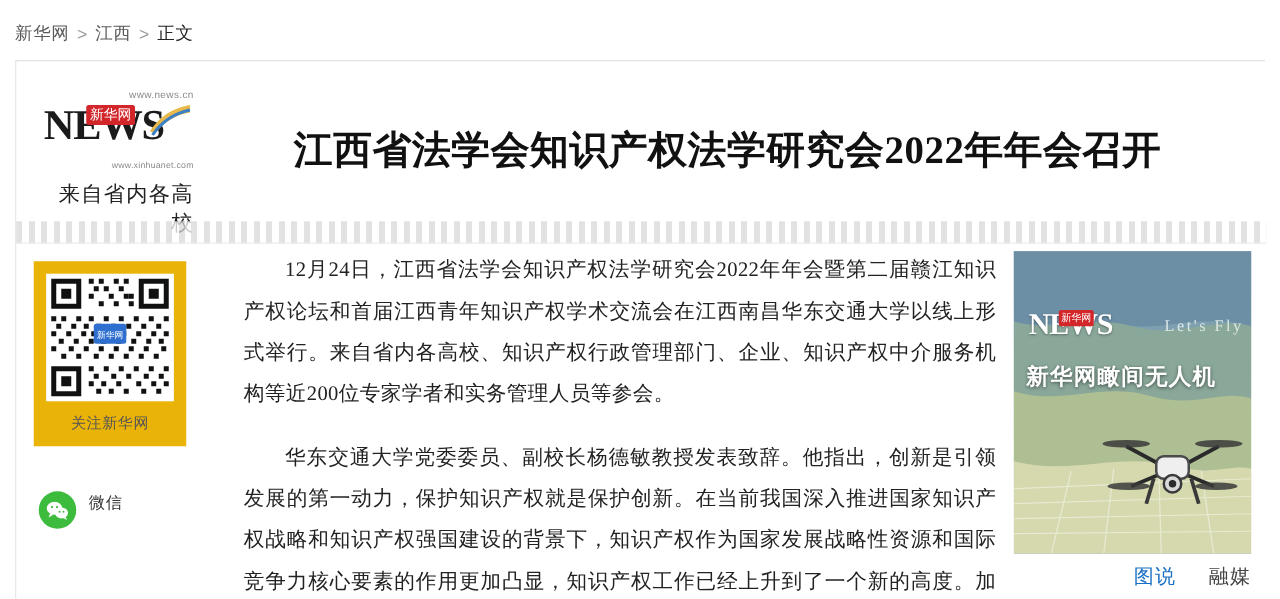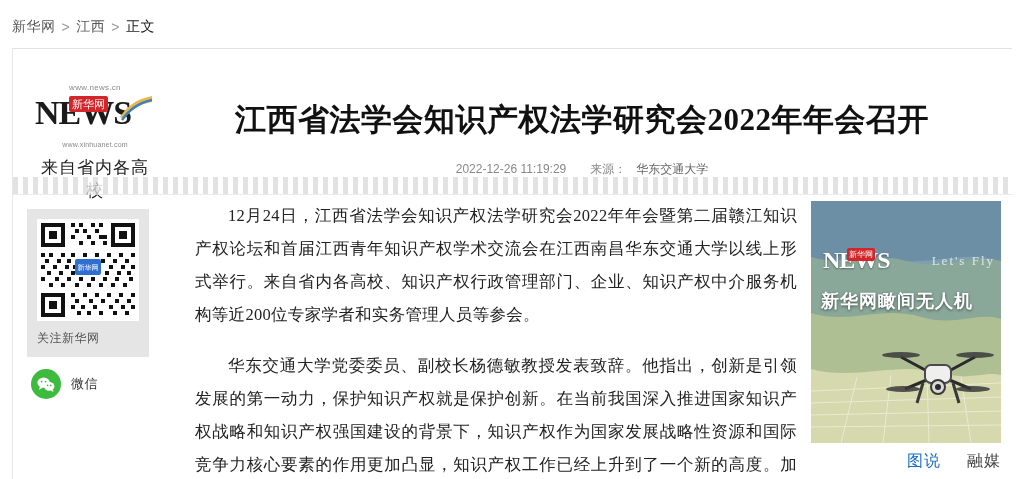--- a/index.html
+++ b/index.html
@@ -43,23 +43,23 @@
     background: #fff;
   }
 
   
   .header {
     position: relative;
     height: 130px;
   }
   .logo-box {
     position: absolute;
-    left: 22px; top: 34px;
+    left: 22px; top: 22px;
     width: 120px; height: 110px;
-    text-align: center;
+    text-align: right;
   }
   .logo-url {
     font-size: 8px;
     color: #8a8a8a;
     letter-spacing: .3px;
     margin-bottom: 1px;
   }
   .logo-main {
     position: relative;
     width: 120px; height: 46px;
@@ -164,41 +164,41 @@
   }
 
   
   .rail {
     width: 158px;
     padding-left: 14px;
     padding-top: 10px;
   }
   .qr-card {
     width: 122px;
-    background: #e5e5e5;
+    background: #eab308;
     padding: 10px 10px 0 10px;
+    text-align: center;
   }
   .qr {
     width: 102px; height: 102px;
     margin: 0 auto;
     position: relative;
     background: #fff;
   }
   .qr svg { display: block; }
   .qr-caption {
     font-size: 12px;
     color: #555;
     padding: 9px 0 10px;
     letter-spacing: .5px;
   }
   .wechat-row {
     display: flex;
-    align-items: center;
     gap: 10px;
-    margin-top: 12px;
+    margin-top: 36px;
     padding-left: 4px;
   }
   .wechat-ico {
     width: 30px; height: 30px;
     border-radius: 50%;
     background: #3cbb3c;
     display: flex;
     align-items: center;
     justify-content: center;
   }
@@ -326,26 +326,20 @@
               <path d="M3 25 C12 12, 23 7, 33 5" stroke="#3b7fc4" stroke-width="2.4" fill="none"></path>
             </svg>
           </div>
         </div>
         <div class="logo-sub">www.xinhuanet.com</div>
         <div class="logo-slogan">来自省内各高校</div>
       </div>
 
       <div class="title-block">
         <h1 class="article-title">江西省法学会知识产权法学研究会2022年年会召开</h1>
-        <div class="meta-row">
-          <span>2022-12-26 11:19:29</span>
-          <span class="meta-source">
-            <span>来源：</span><span class="src-name">华东交通大学</span>
-          </span>
-        </div>
       </div>
 
       <div class="divider"></div>
     </div>
 
     <div class="body">
 
       <div class="rail">
         <div class="qr-card">
           <div class="qr">

